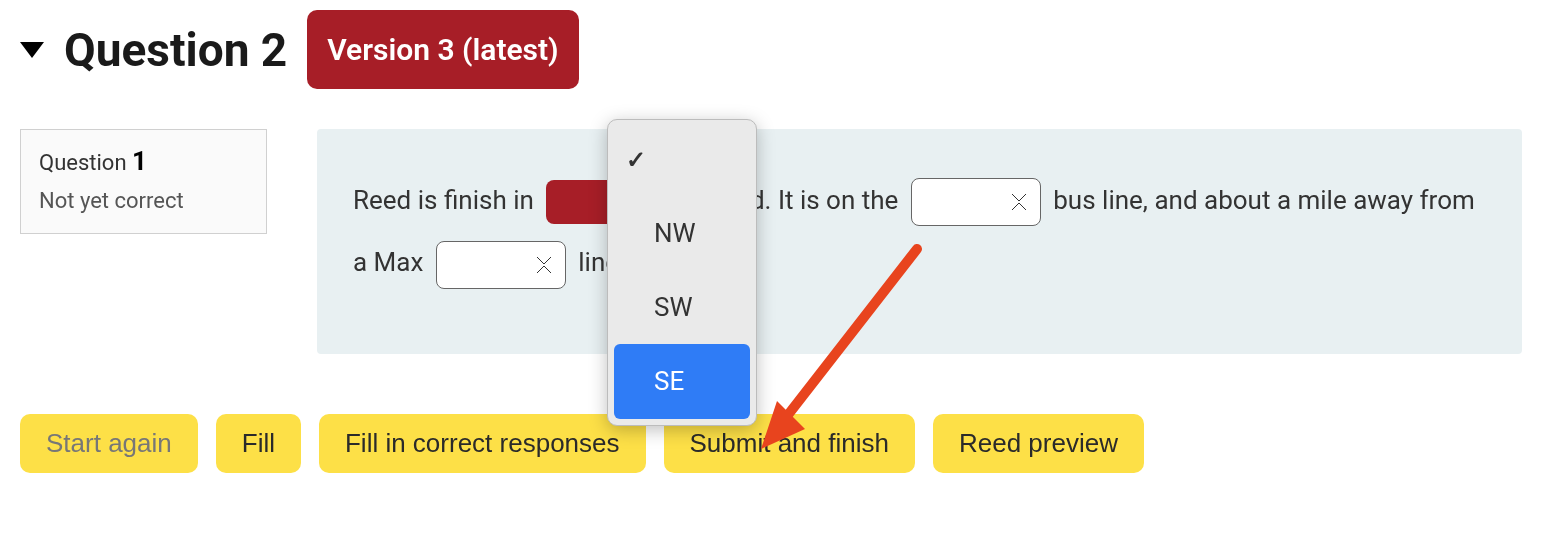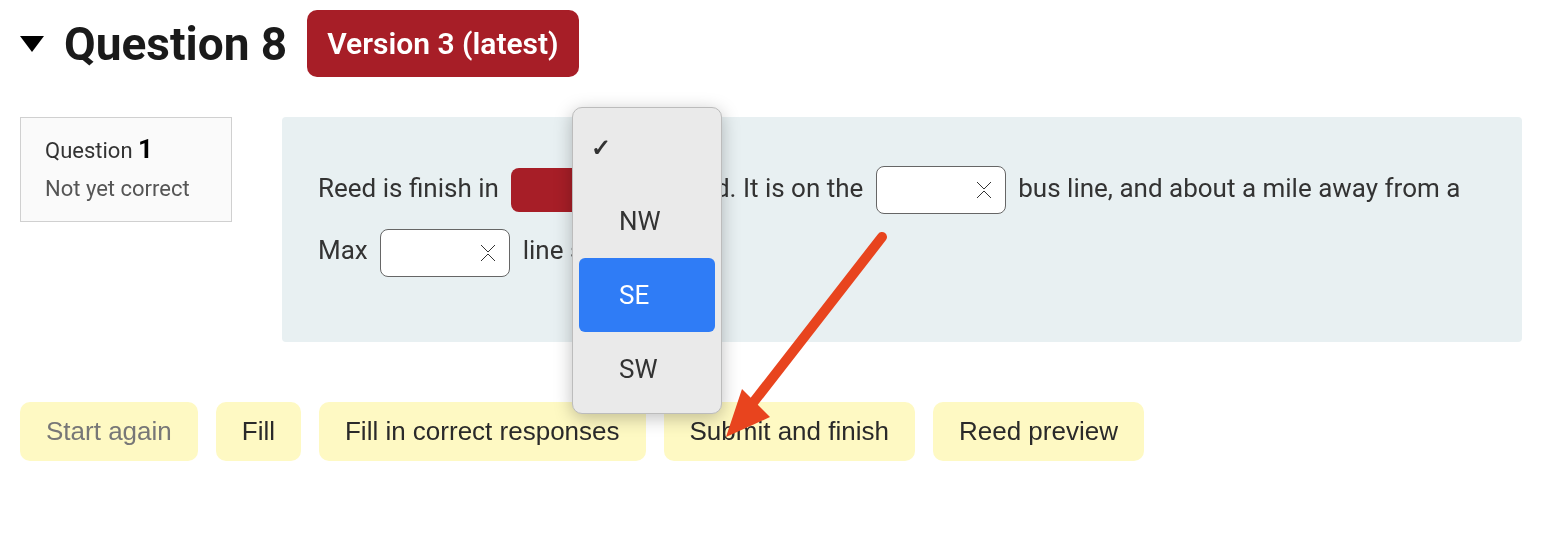--- a/index.html
+++ b/index.html
@@ -30,35 +30,35 @@
     .page-title {
       font-size: 46px;
       font-weight: 700;
       color: #1a1a1a;
     }
     .version-badge {
       background: #a71e27;
       color: #fff;
       font-size: 30px;
       font-weight: 600;
-      padding: 16px 20px;
+      padding: 22px 20px;
       border-radius: 10px;
     }
     .content-row {
       display: flex;
       gap: 50px;
       align-items: flex-start;
       margin-bottom: 60px;
       position: relative;
     }
     .question-info-box {
       border: 1px solid #d0d0d0;
       background: #fafafa;
-      padding: 16px 24px;
-      width: 212px;
+      padding: 16px 18px;
+      width: 247px;
       font-size: 22px;
     }
     .question-info-box .q-label {
       font-weight: 400;
       color: #333;
     }
     .question-info-box .q-number {
       font-weight: 700;
       font-size: 26px;
     }
@@ -147,38 +147,38 @@
       left: 430px;
       top: 110px;
       pointer-events: none;
       z-index: 20;
     }
     .button-row {
       display: flex;
       gap: 18px;
     }
     .action-button {
-      background: #fef9c3;
+      background: #fde047;
       color: #2a2a2a;
       border: none;
       border-radius: 10px;
       padding: 14px 26px;
       font-size: 26px;
       cursor: pointer;
     }
     .action-button.muted {
       color: #777;
     }
   </style>
 </head>
 <body>
 
 <div class="header-row">
   <div class="collapse-toggle"></div>
-  <h1 class="page-title">Question 8</h1>
+  <h1 class="page-title">Question 2</h1>
   <span class="version-badge">Version 3 (latest)</span>
 </div>
 
 <div class="content-row">
   <div class="question-info-box">
     <div>
       <span class="q-label">Question</span>
       <span class="q-number">1</span>
     </div>
     <div class="q-status">Not yet correct</div>
@@ -189,27 +189,27 @@
 
     <div class="dropdown-popup" id="dropdown-popup">
         <div class="dropdown-option">
           <span class="check">✓</span>
           <span></span>
         </div>
         <div class="dropdown-option">
           <span class="check"></span>
           <span>NW</span>
         </div>
+        <div class="dropdown-option">
+          <span class="check"></span>
+          <span>SW</span>
+        </div>
         <div class="dropdown-option highlighted">
           <span class="check"></span>
           <span>SE</span>
-        </div>
-        <div class="dropdown-option">
-          <span class="check"></span>
-          <span>SW</span>
         </div>
       </div>
 
     <svg class="arrow-annotation" width="200" height="230" viewBox="0 0 200 230">
       <line x1="170" y1="10" x2="30" y2="190" stroke="#e8441e" stroke-width="10" stroke-linecap="round"></line>
       <polygon points="14,210 58,190 30,162" fill="#e8441e"></polygon>
     </svg>
   </div>
 </div>
 

